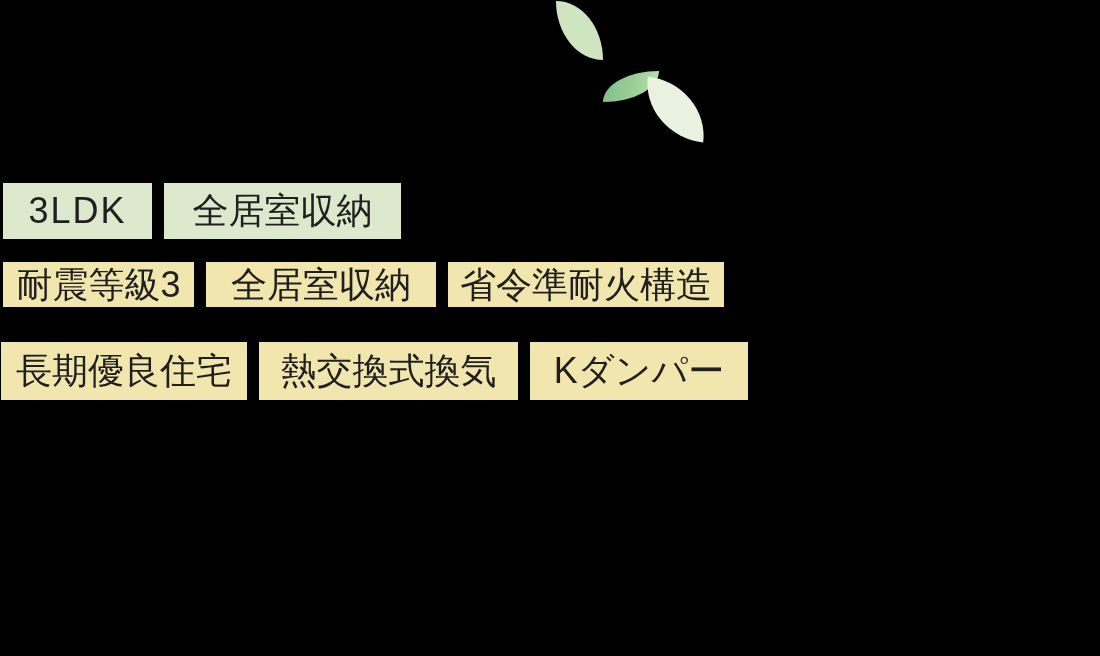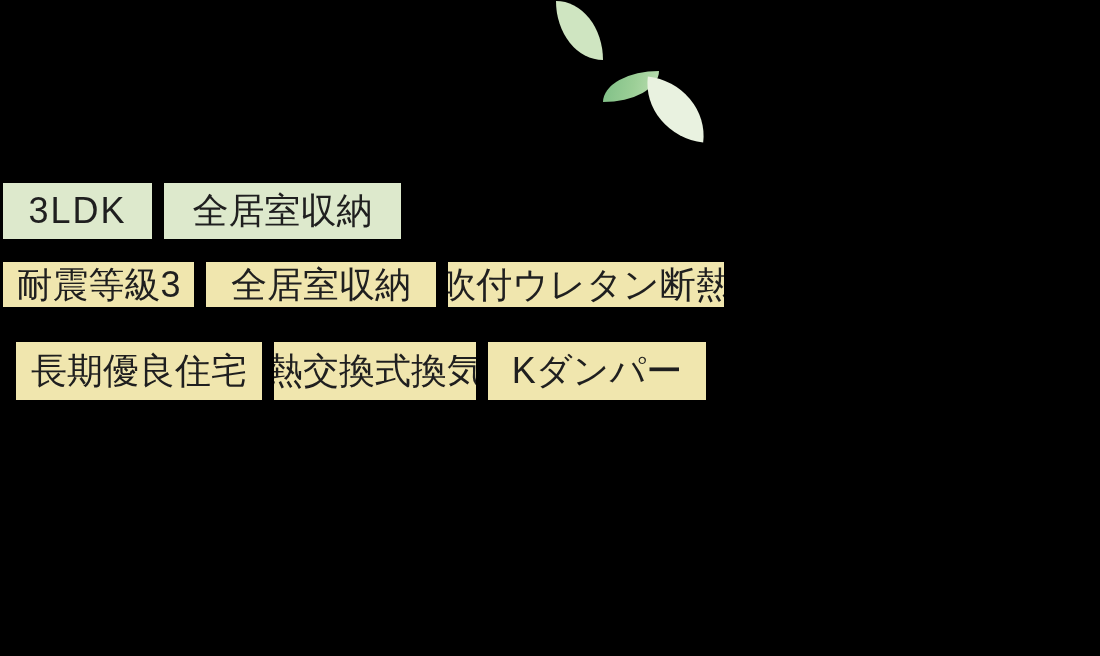--- a/index.html
+++ b/index.html
@@ -41,21 +41,21 @@
 
   
   .badge-row {
     position: absolute;
     display: flex;
     gap: 12px;
     align-items: stretch;
   }
   .row-1 { left: 3px; top: 183px; height: 56px; }
   .row-2 { left: 3px; top: 262px; height: 45px; }
-  .row-3 { left: 16px; top: 342px; height: 58px; }
+  .row-3 { left: 1px; top: 342px; height: 58px; }
 
   .badge {
     display: flex;
     align-items: center;
     justify-content: center;
     box-sizing: border-box;
     white-space: nowrap;
     overflow: hidden;
     font-size: 36px;
     line-height: 1;
@@ -85,27 +85,27 @@
 </div>
 
 <div class="badge-row row-2">
   <div class="badge yellow" style="width:191px">
     <span>耐震等級3</span>
   </div>
   <div class="badge yellow" style="width:230px">
     <span>全居室収納</span>
   </div>
   <div class="badge yellow" style="width:276px">
-    <span>吹付ウレタン断熱</span>
+    <span>省令準耐火構造</span>
   </div>
 </div>
 
 <div class="badge-row row-3">
   <div class="badge yellow" style="width:246px">
     <span>長期優良住宅</span>
   </div>
-  <div class="badge yellow" style="width:202px">
+  <div class="badge yellow" style="width:259px">
     <span>熱交換式換気</span>
   </div>
   <div class="badge yellow" style="width:218px">
     <span>Kダンパー</span>
   </div>
 </div>
 
 </body></html>

